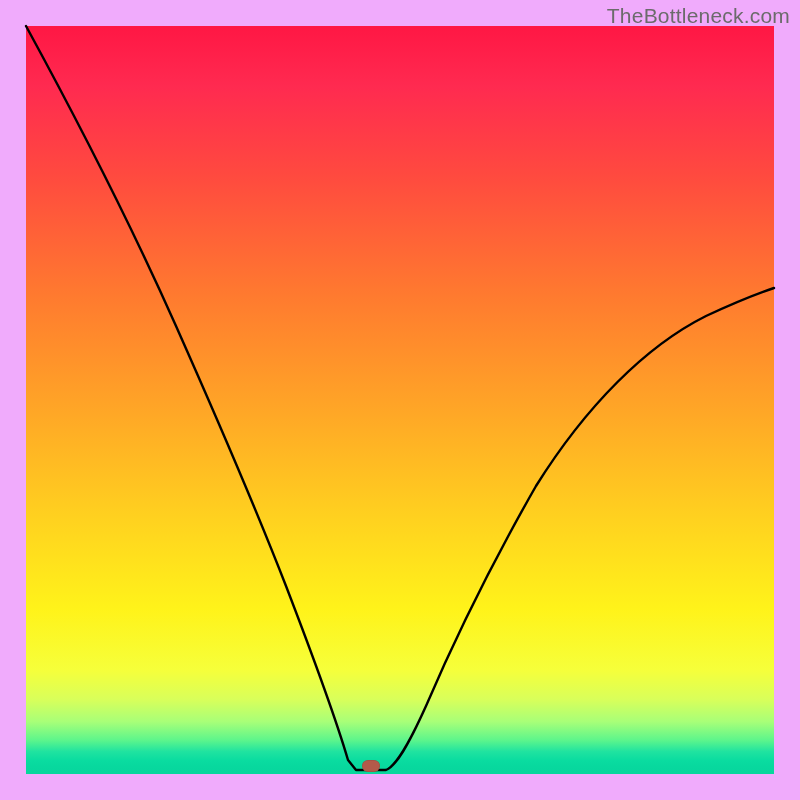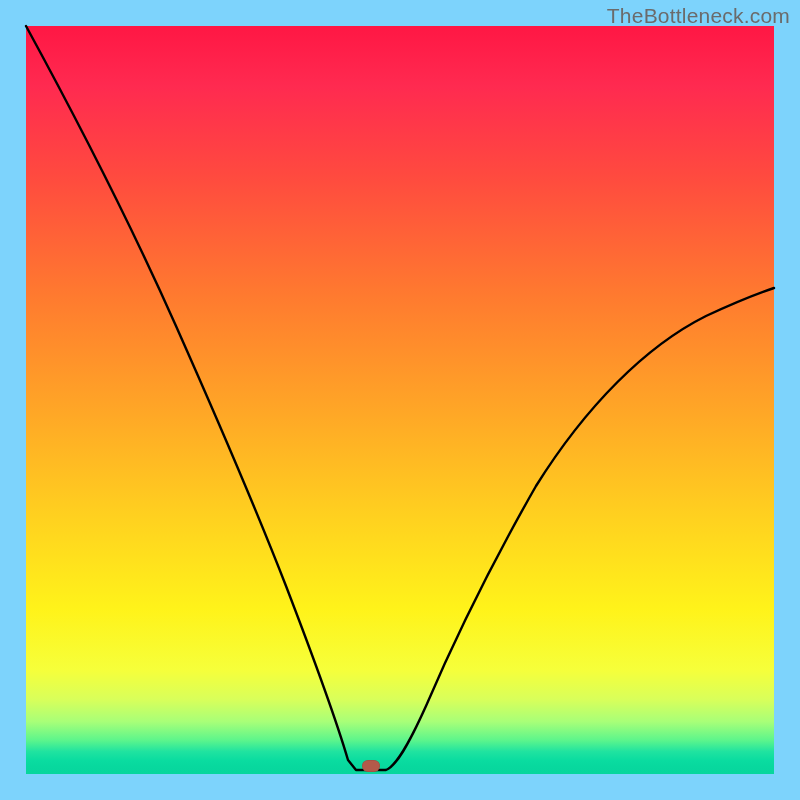--- a/index.html
+++ b/index.html
@@ -10,21 +10,21 @@
     overflow: hidden;
     background: #000;
     font-family: Arial, Helvetica, sans-serif;
   }
   .frame {
     position: absolute;
     left: 0;
     top: 0;
     width: 800px;
     height: 800px;
-    background: #7dd3fc;
+    background: #f0abfc;
   }
   .plot-area {
     position: absolute;
     left: 26px;
     top: 26px;
     width: 748px;
     height: 748px;
     
     background: linear-gradient(
       to bottom,

